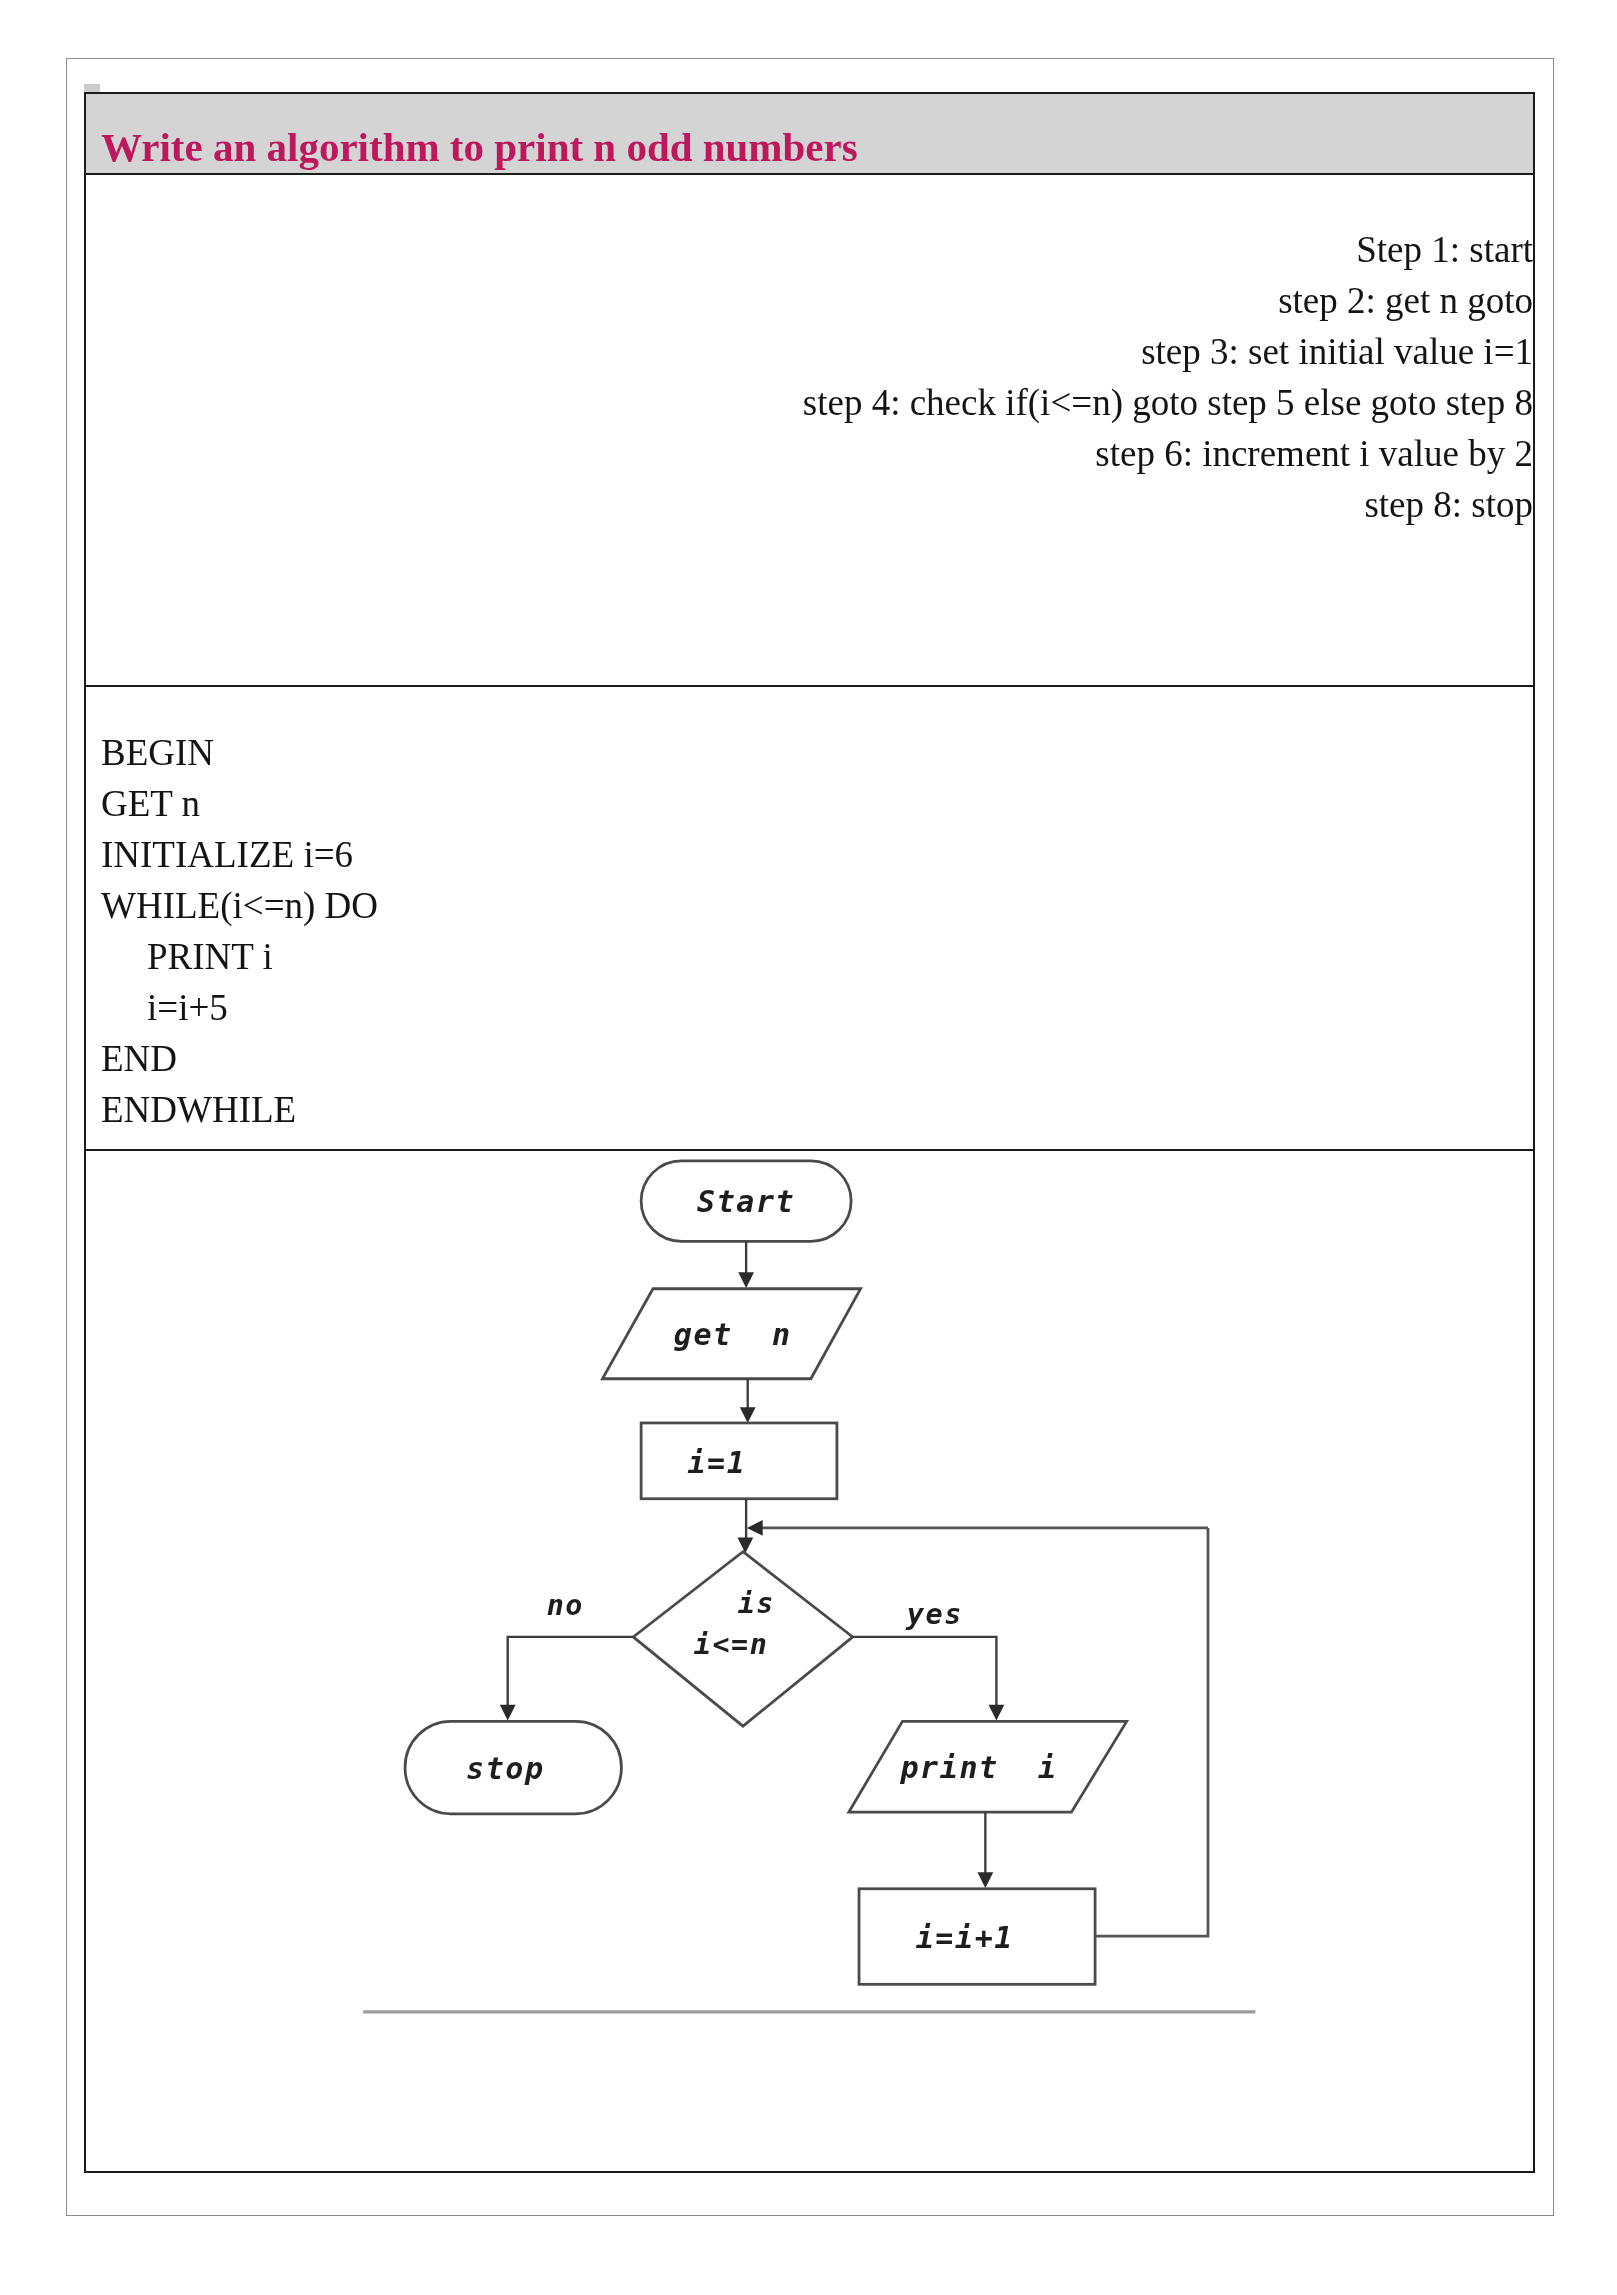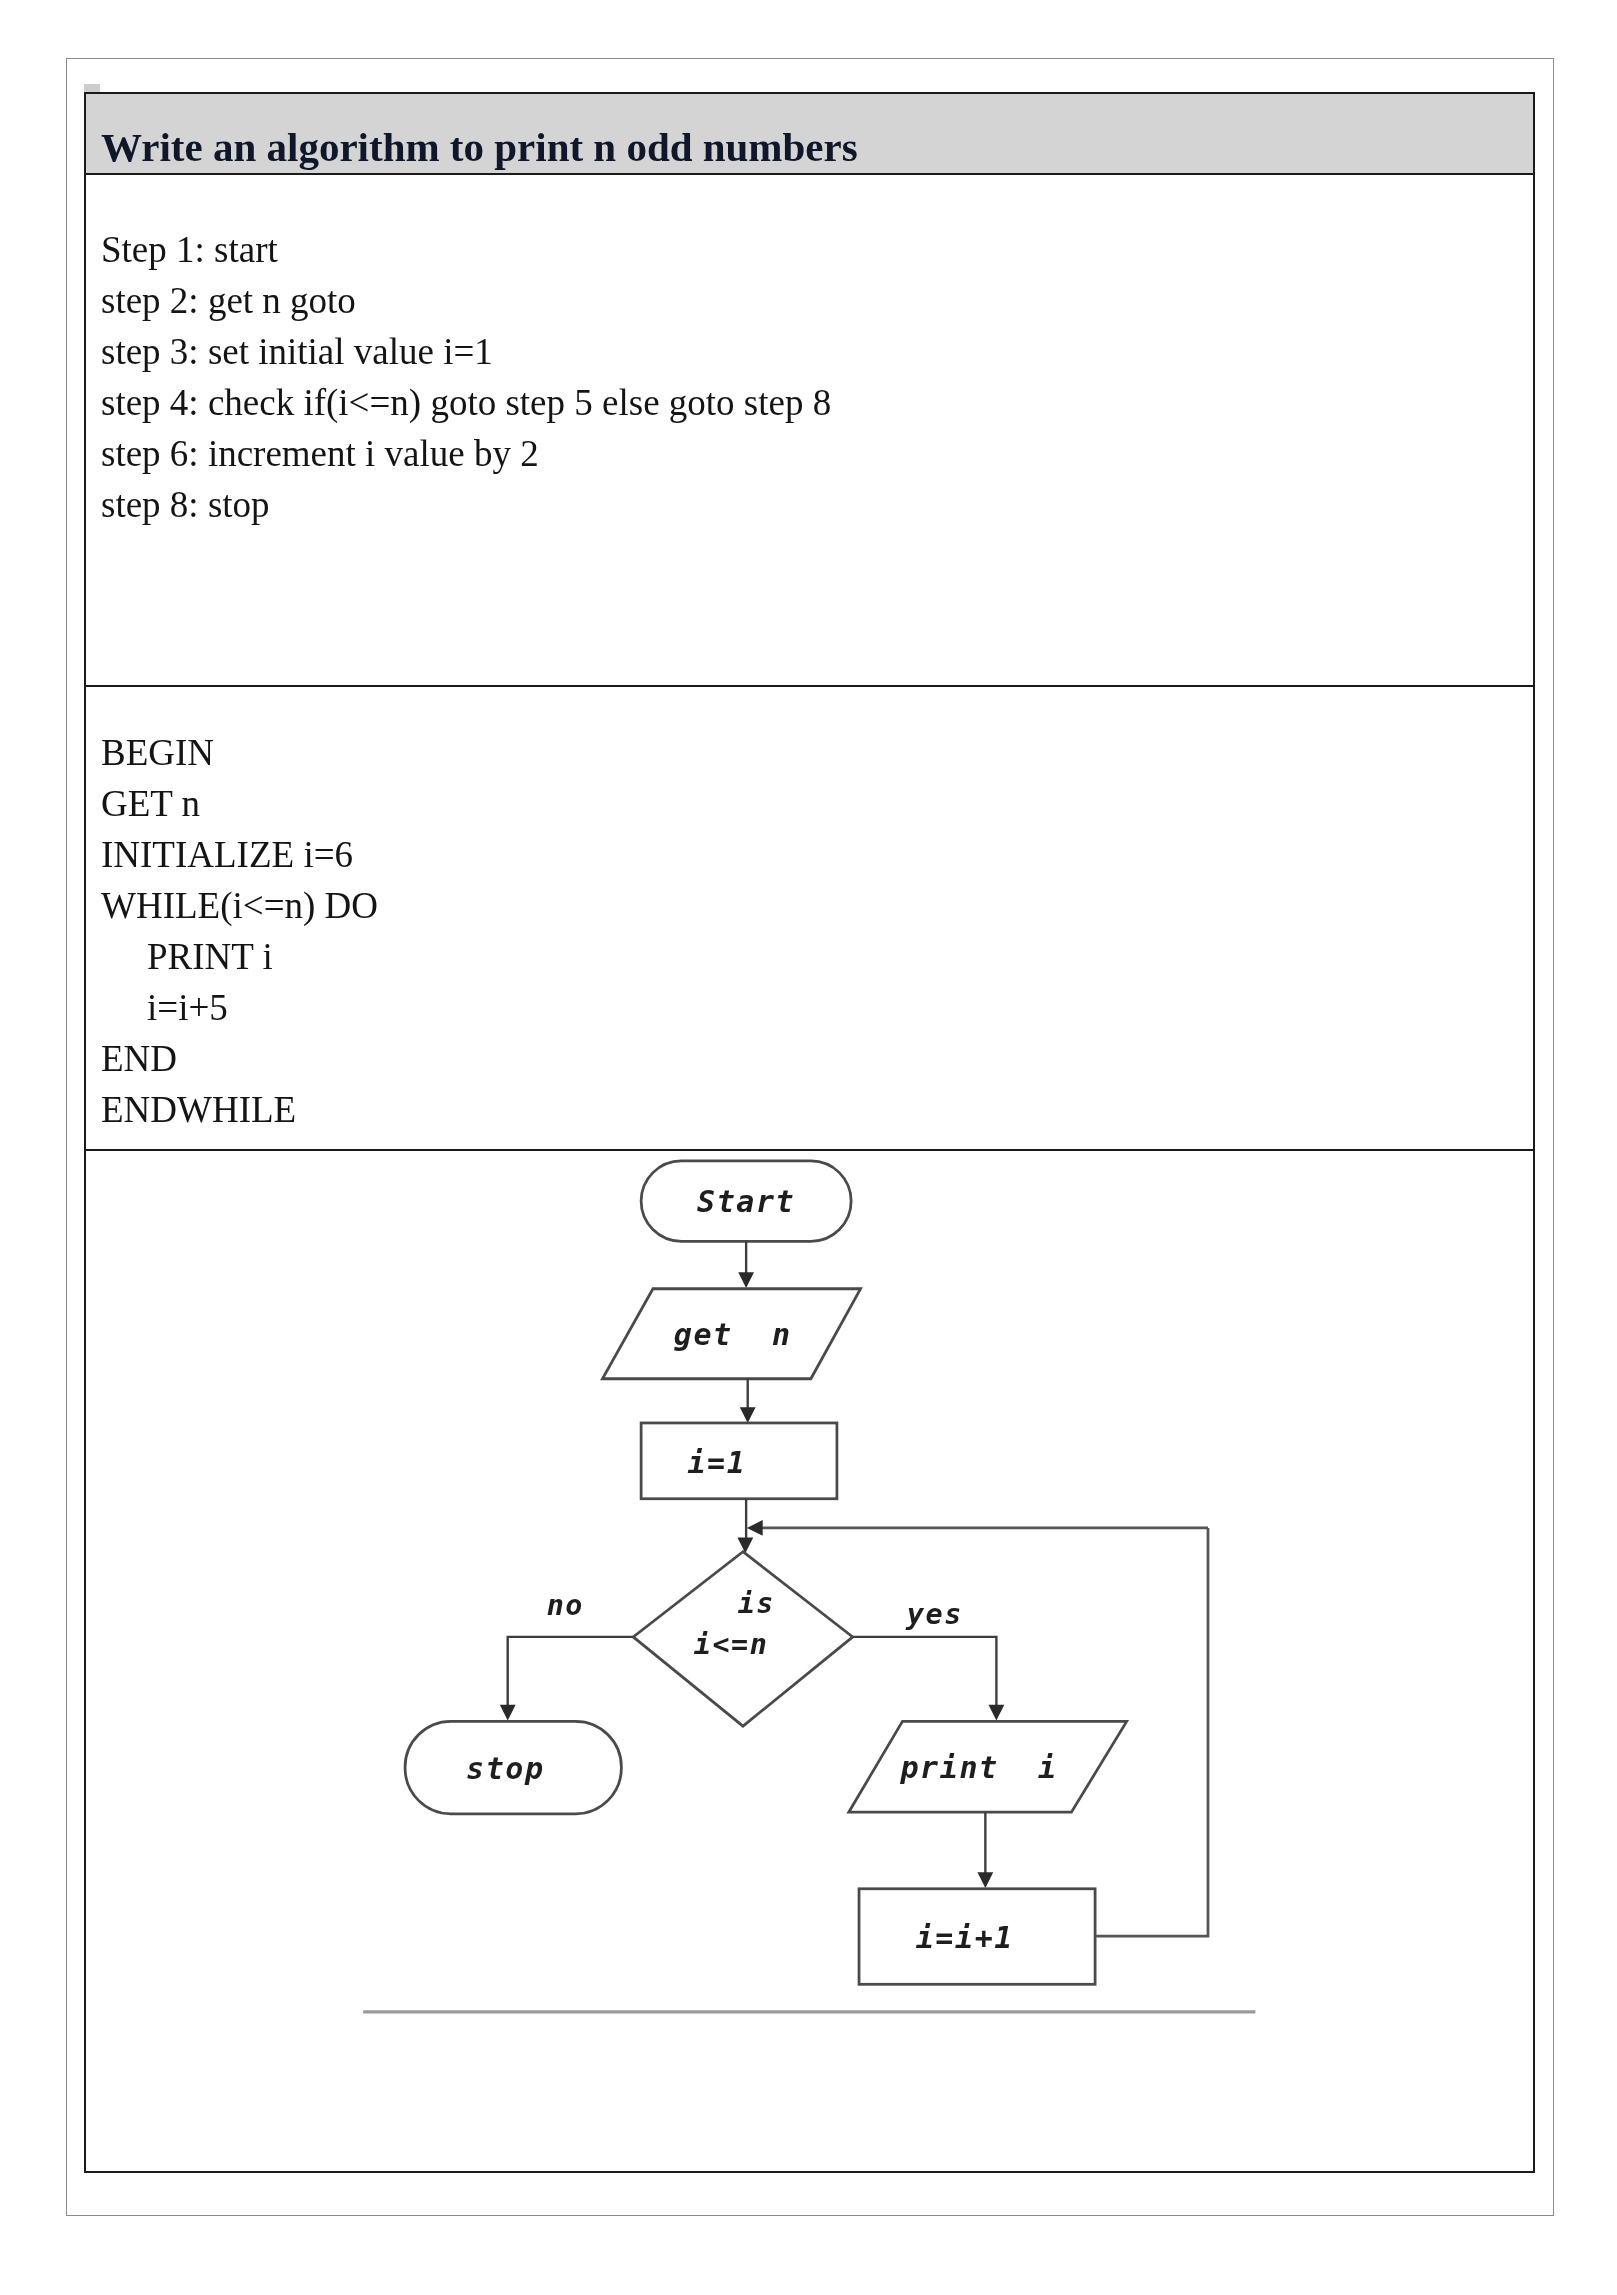--- a/index.html
+++ b/index.html
@@ -5,22 +5,22 @@
   html,body{margin:0;padding:0;background:#ffffff;}
   .page{position:relative;width:1617px;height:2295px;background:#ffffff;overflow:hidden;
         font-family:"Liberation Serif","DejaVu Serif",serif;color:#111;}
   .outer-border{position:absolute;left:66px;top:58px;width:1488px;height:2158px;
         border:1.6px solid #8b8b8b;box-sizing:border-box;}
   .scan-artifact{position:absolute;left:84px;top:84px;width:16px;height:87px;background:#cdcdcd;}
   .doc-table{position:absolute;left:84px;top:92px;width:1451px;height:2081px;
         border:2.4px solid #1b1b1b;box-sizing:border-box;background:transparent;}
   .row{position:absolute;left:0;width:100%;box-sizing:border-box;}
   .title-row{top:0;height:81px;background:#d4d4d4;border-bottom:2.4px solid #1b1b1b;}
-  .title{position:absolute;left:15px;bottom:1.6px;font-size:41px;font-weight:bold;color:#0f172a;white-space:nowrap;}
-  .steps-row{top:81px;height:512px;border-bottom:2.4px solid #1b1b1b;padding:49px 0 8px 15px;}
+  .title{position:absolute;left:15px;bottom:1.6px;font-size:41px;font-weight:bold;color:#be185d;white-space:nowrap;}
+  .steps-row{top:81px;height:512px;border-bottom:2.4px solid #1b1b1b;padding:49px 0 8px 15px;text-align:right;}
   .pseudo-row{top:593px;height:464px;border-bottom:2.4px solid #1b1b1b;padding:40px 0 0 15px;}
   .flow-row{top:1057px;height:1022px;}
   .tline{font-size:37px;line-height:51px;white-space:pre;color:#141414;}
   .indent{padding-left:46px;}
   .flow-svg{position:absolute;left:0;top:1149px;width:1617px;height:1024px;}
   .fshape{fill:#ffffff;stroke:#4a4a4a;stroke-width:3.5;}
   .fline{fill:none;stroke:#3d3d3d;stroke-width:3;}
   .floop{fill:none;stroke:#555555;stroke-width:3.5;}
   .fsep{fill:none;stroke:#9a9a9a;stroke-width:4;}
   .farrow{fill:#2a2a2a;stroke:none;}

